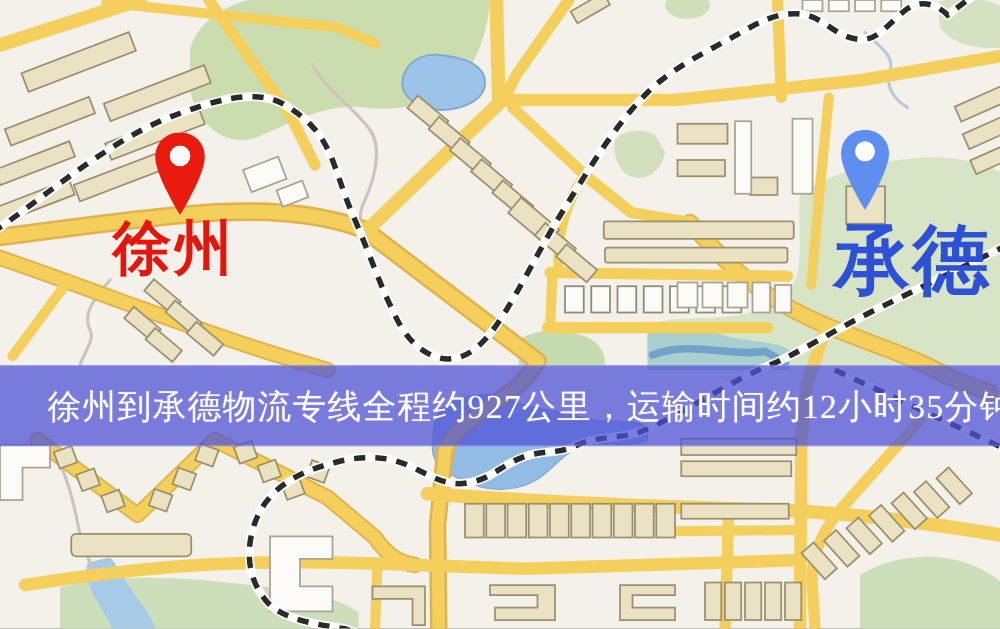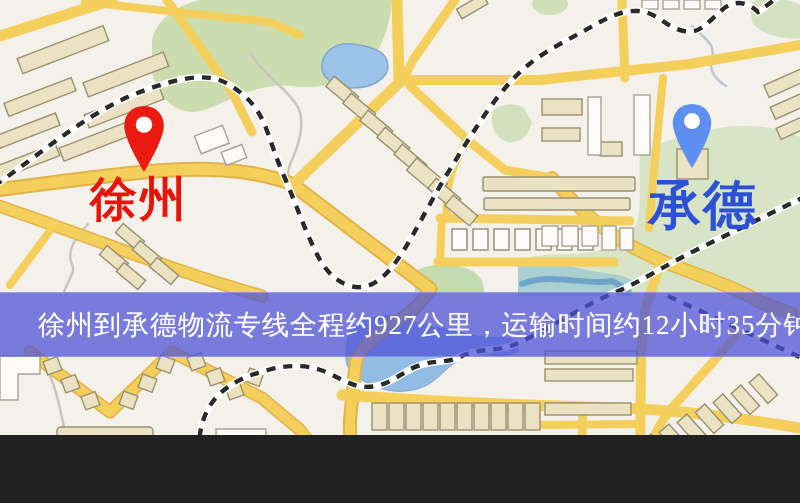--- a/index.html
+++ b/index.html
@@ -1,29 +1,29 @@
 <!DOCTYPE html>
 <html><head>
 <meta charset="utf-8">
 <style>
   html,body{margin:0;padding:0;background:#222;}
   .stage{
-    position:relative;width:800px;height:435px;overflow:hidden;
+    position:relative;width:800px;height:503px;overflow:hidden;
     font-family:"Liberation Sans",sans-serif;
     background:#f4f0ea;
   }
   .stage svg.mapsvg{position:absolute;left:0;top:0;}
   .pin{position:absolute;}
   .city-label{
     position:absolute;font-weight:600;letter-spacing:2px;
     font-family:"Liberation Serif","Liberation Sans",serif;
     white-space:nowrap;line-height:1;
   }
   .label-xuzhou{left:90px;top:176px;font-size:47px;color:#e8140a;}
-  .label-chengde{left:648px;top:179px;font-size:53px;color:#2c50d6;}
+  .label-chengde{left:667px;top:179px;font-size:61px;color:#2c50d6;}
   .banner{
     position:absolute;left:0;top:292px;width:800px;height:65px;
     background:rgba(77,82,215,0.74);
     border-top:1px solid rgba(255,255,255,0.25);
     border-bottom:1px solid rgba(255,255,255,0.2);
     display:flex;align-items:center;
     box-sizing:border-box;padding-left:38px;
   }
   .banner span{
     color:#ffffff;font-size:27px;letter-spacing:1px;

